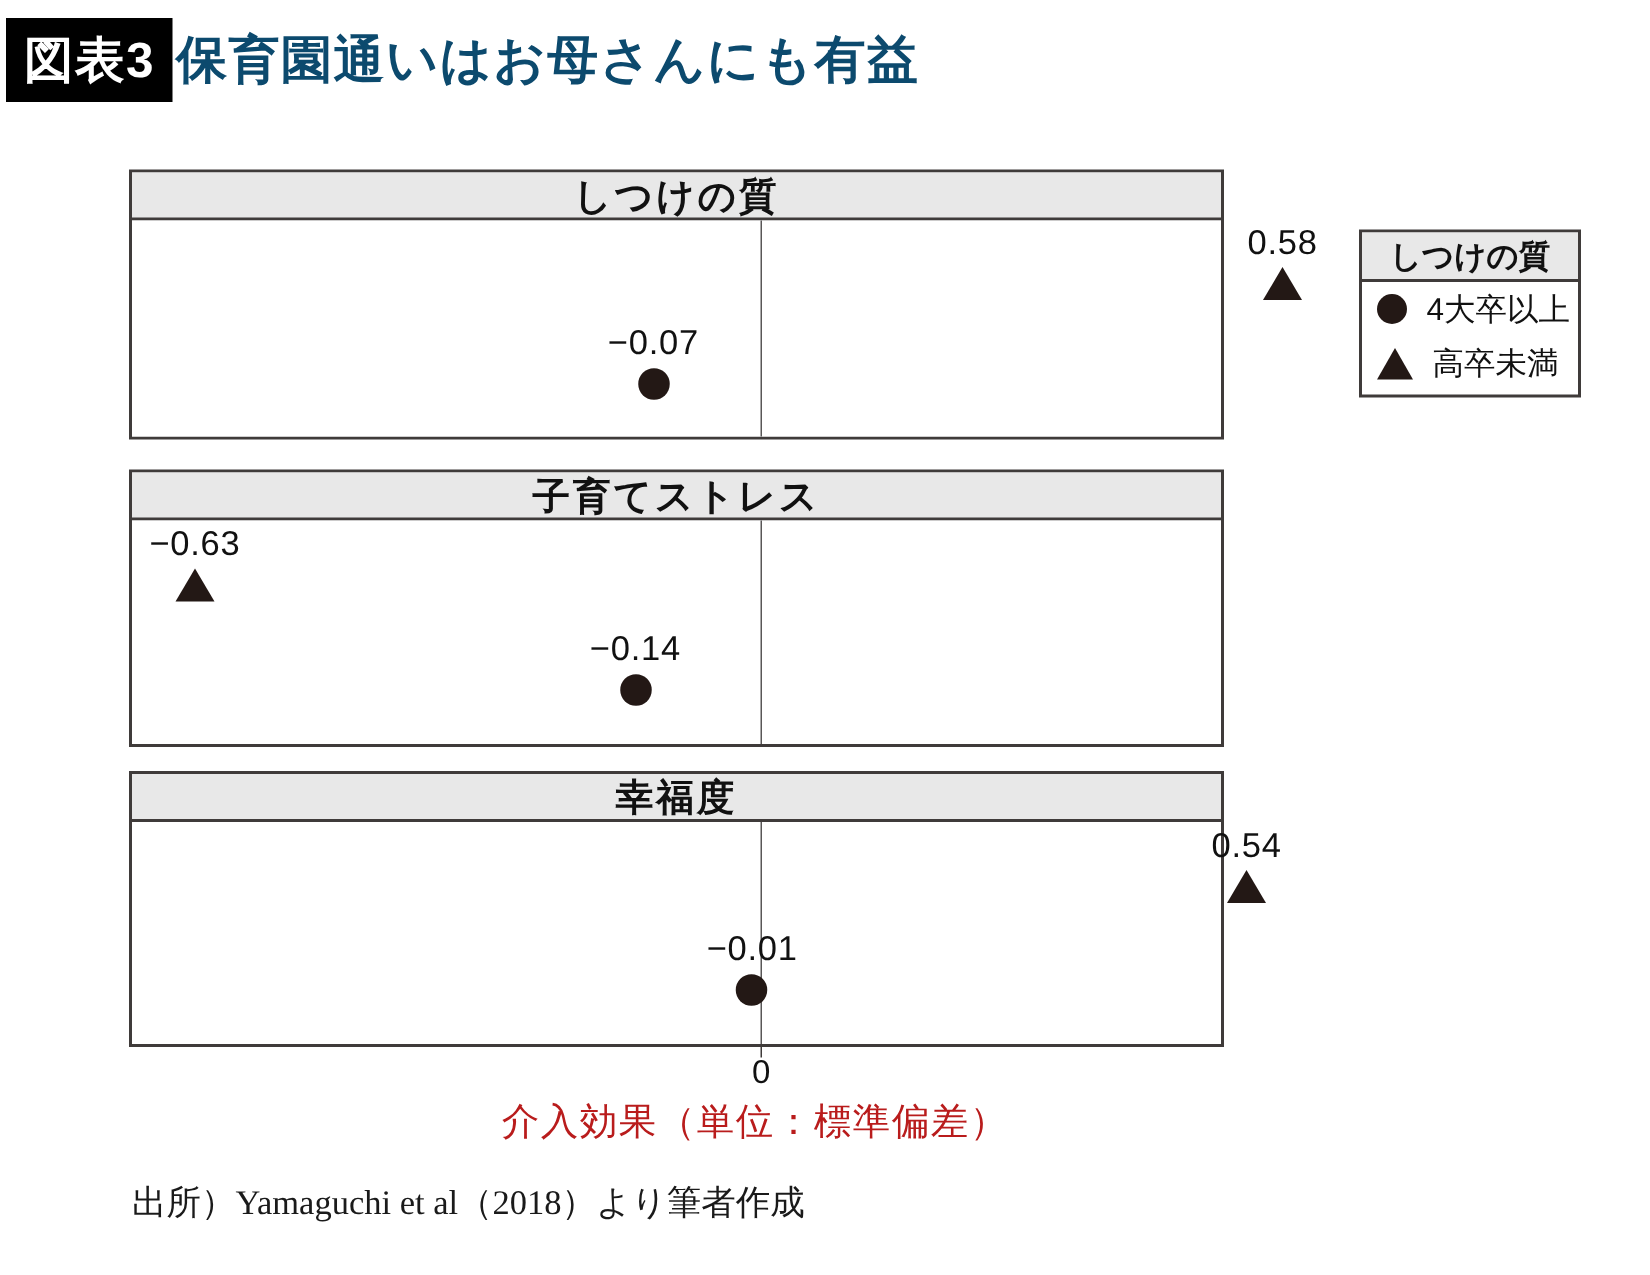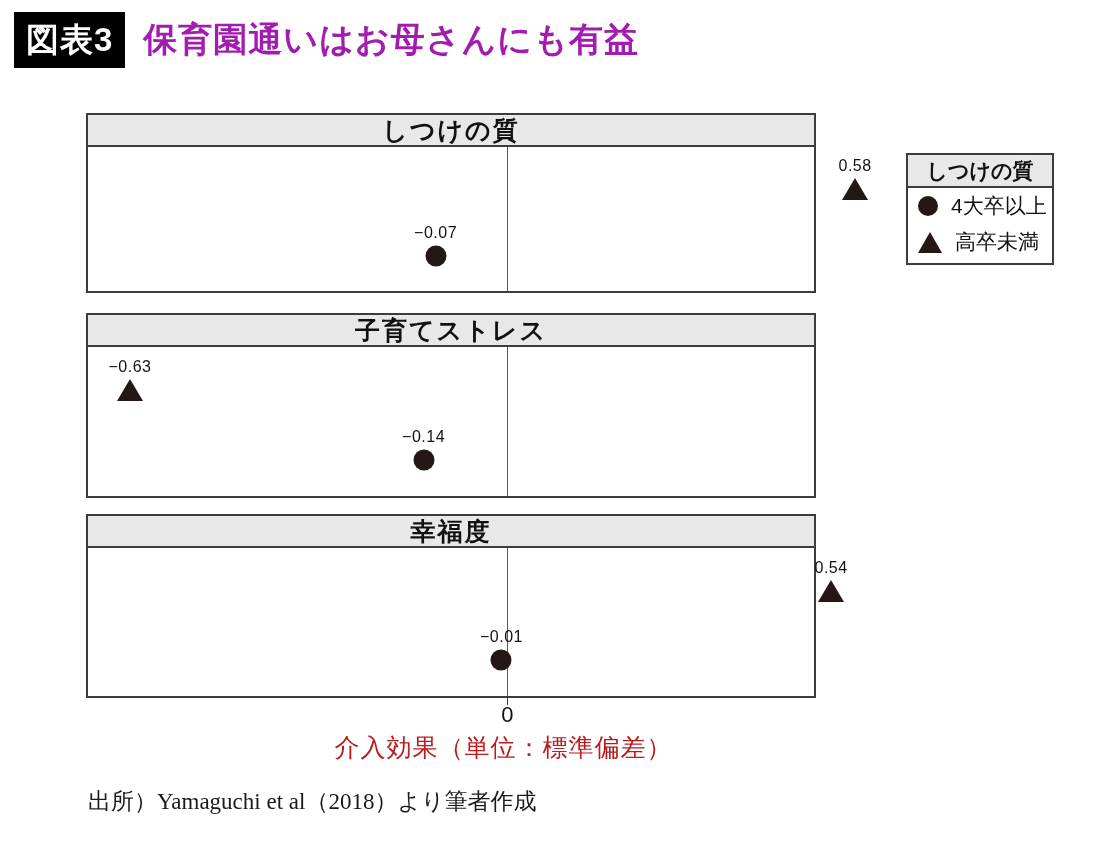--- a/index.html
+++ b/index.html
@@ -5,29 +5,29 @@
   html,body{margin:0;padding:0;background:#ffffff;}
   .page{
     position:relative;
     width:1100px;height:850px;
     background:#ffffff;
     font-family:"Liberation Sans","DejaVu Sans",sans-serif;
     color:#1a1a1a;
     overflow:hidden;
   }
   
-  .fig-header{position:absolute;left:14px;top:12px;display:flex;align-items:center;gap:18px;}
+  .fig-header{position:absolute;left:4px;top:12px;display:flex;align-items:center;gap:2px;}
   .fig-badge{
     background:#000000;color:#ffffff;
     font-weight:bold;font-size:33px;line-height:1;
     padding:11px 12px 12px 12px;
     letter-spacing:1px;
   }
   .fig-title{
-    margin:0;font-size:34px;font-weight:bold;color:#a21caf;
+    margin:0;font-size:34px;font-weight:bold;color:#0c4a6e;
     letter-spacing:1px;
   }
   
   .panel{
     position:absolute;left:86px;width:730px;
     border:2px solid #3f3b3a;background:#ffffff;
     box-sizing:border-box;
     display:flex;flex-direction:column;
   }
   .panel-head{
@@ -47,21 +47,21 @@
   }
   .marker.triangle{
     width:0;height:0;
     border-left:13px solid transparent;
     border-right:13px solid transparent;
     border-bottom:22px solid #231815;
     transform:translate(-50%,-50%);
   }
   .pt-label{
     position:absolute;transform:translate(-50%,-100%);
-    font-size:16px;color:#111111;white-space:nowrap;
+    font-size:23px;color:#111111;white-space:nowrap;
     letter-spacing:0.5px;
   }
   
   .zero-tick{position:absolute;width:1px;height:7px;background:#3f3b3a;}
   .zero-label{
     position:absolute;transform:translateX(-50%);
     font-size:22px;color:#111111;
   }
   .axis-label{
     position:absolute;transform:translateX(-50%);

